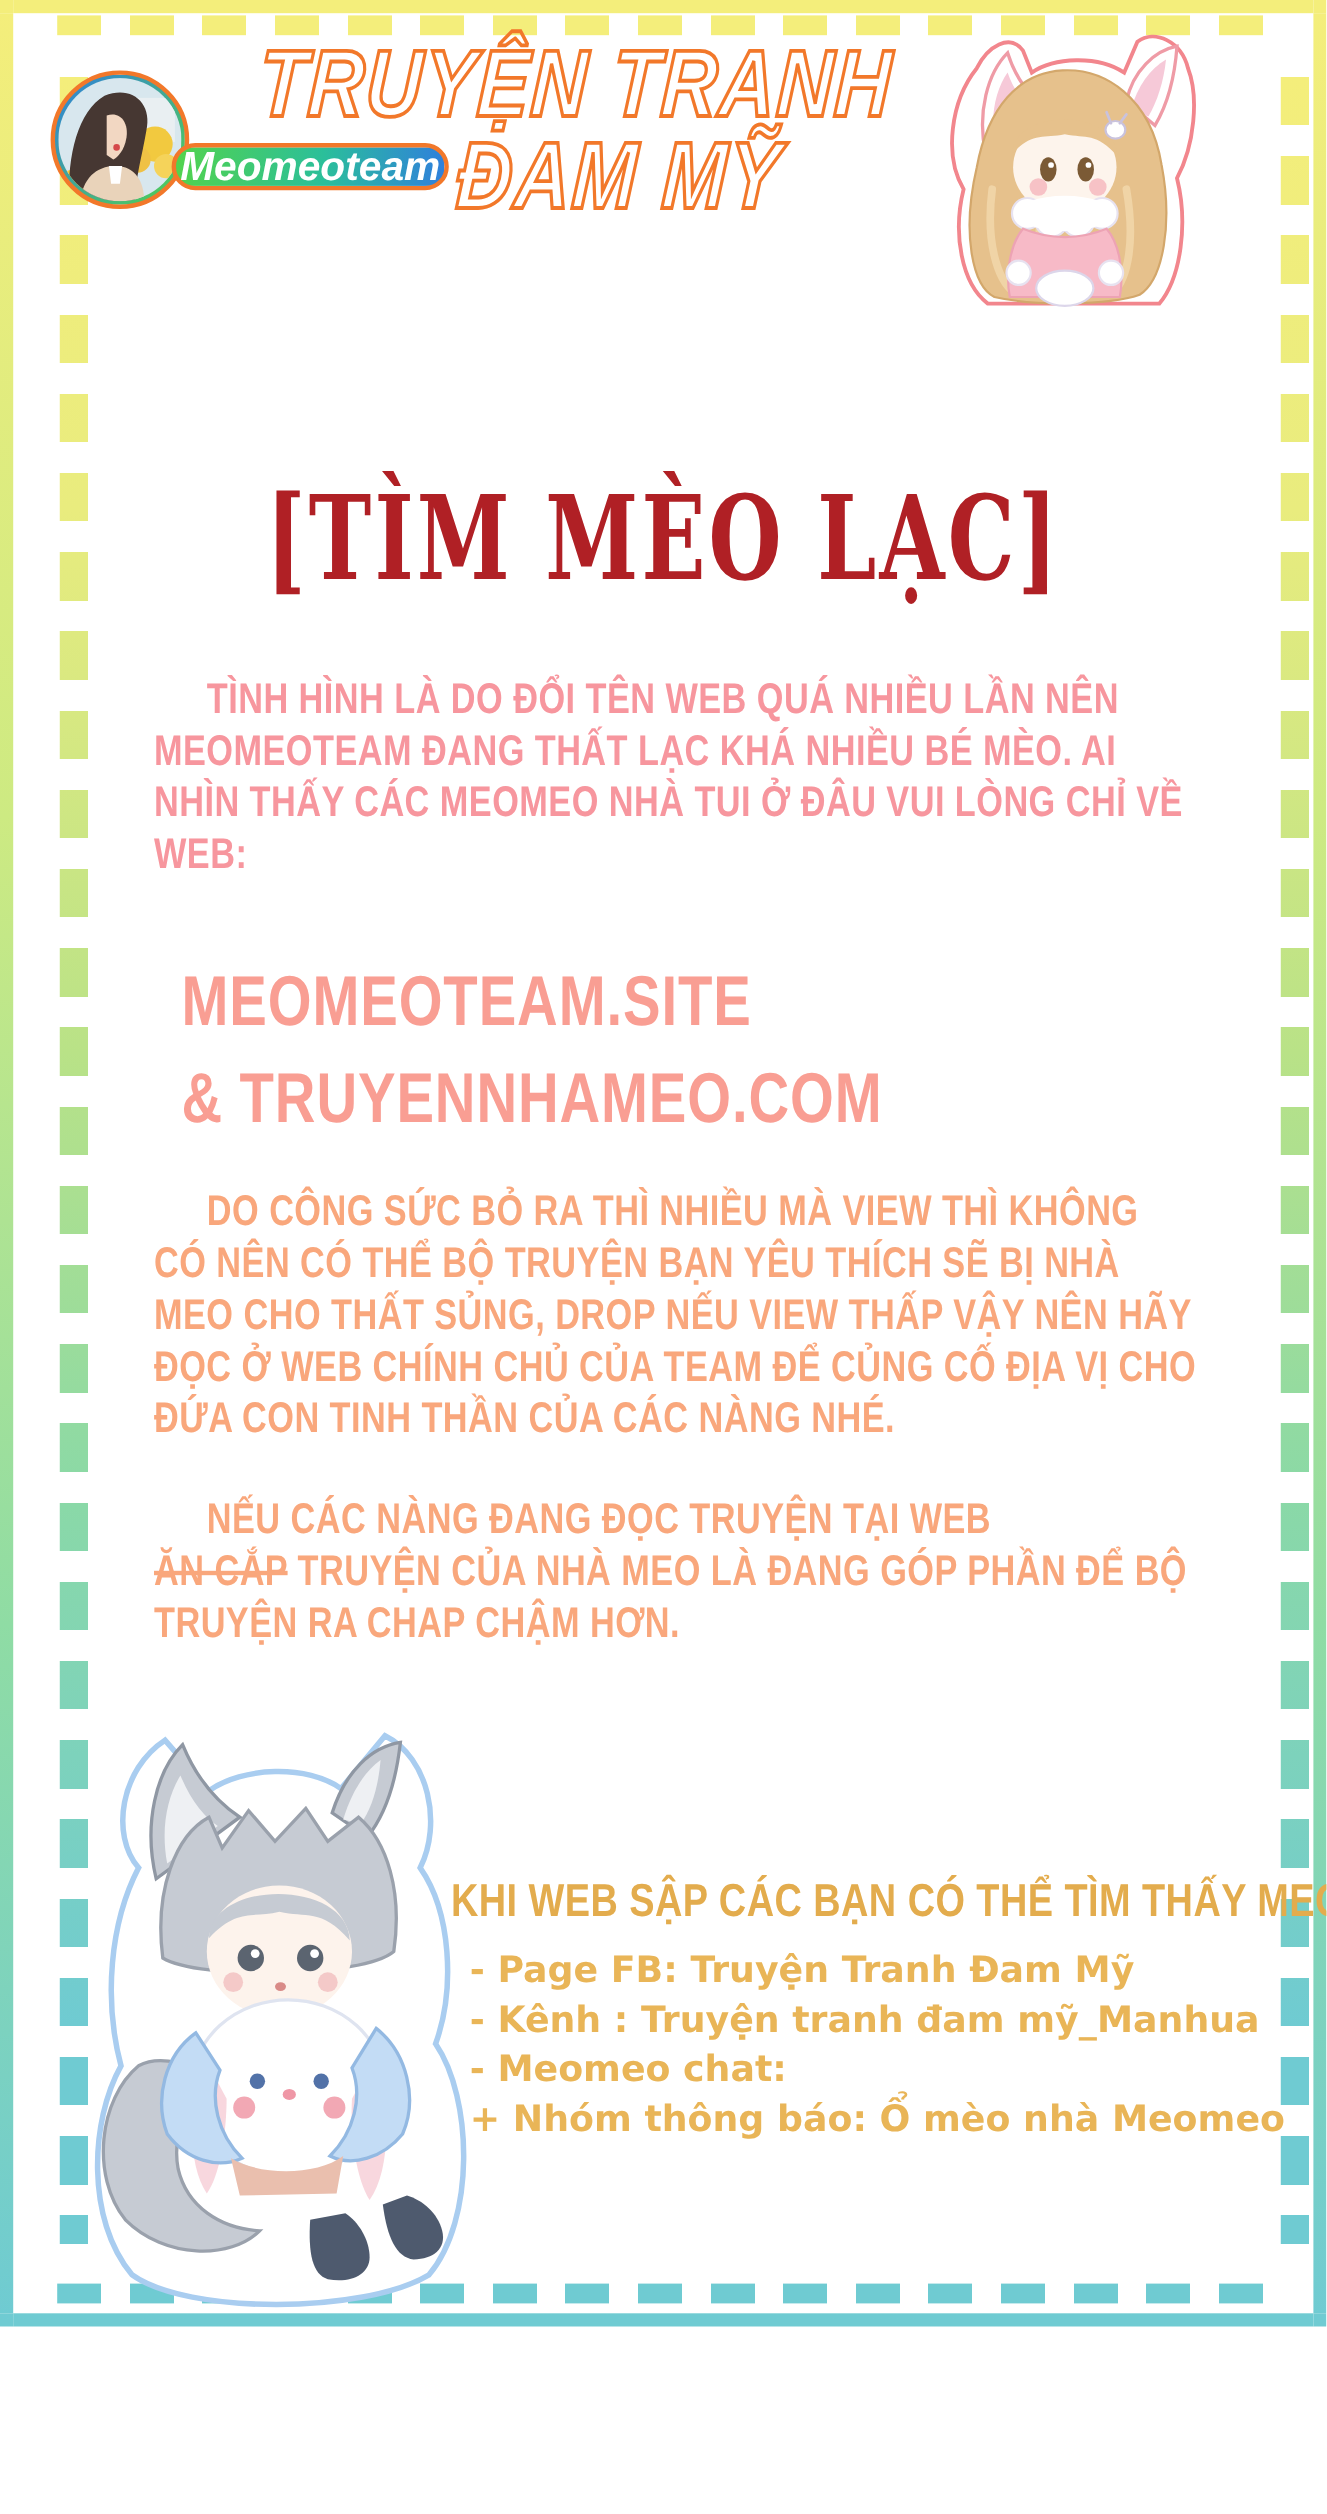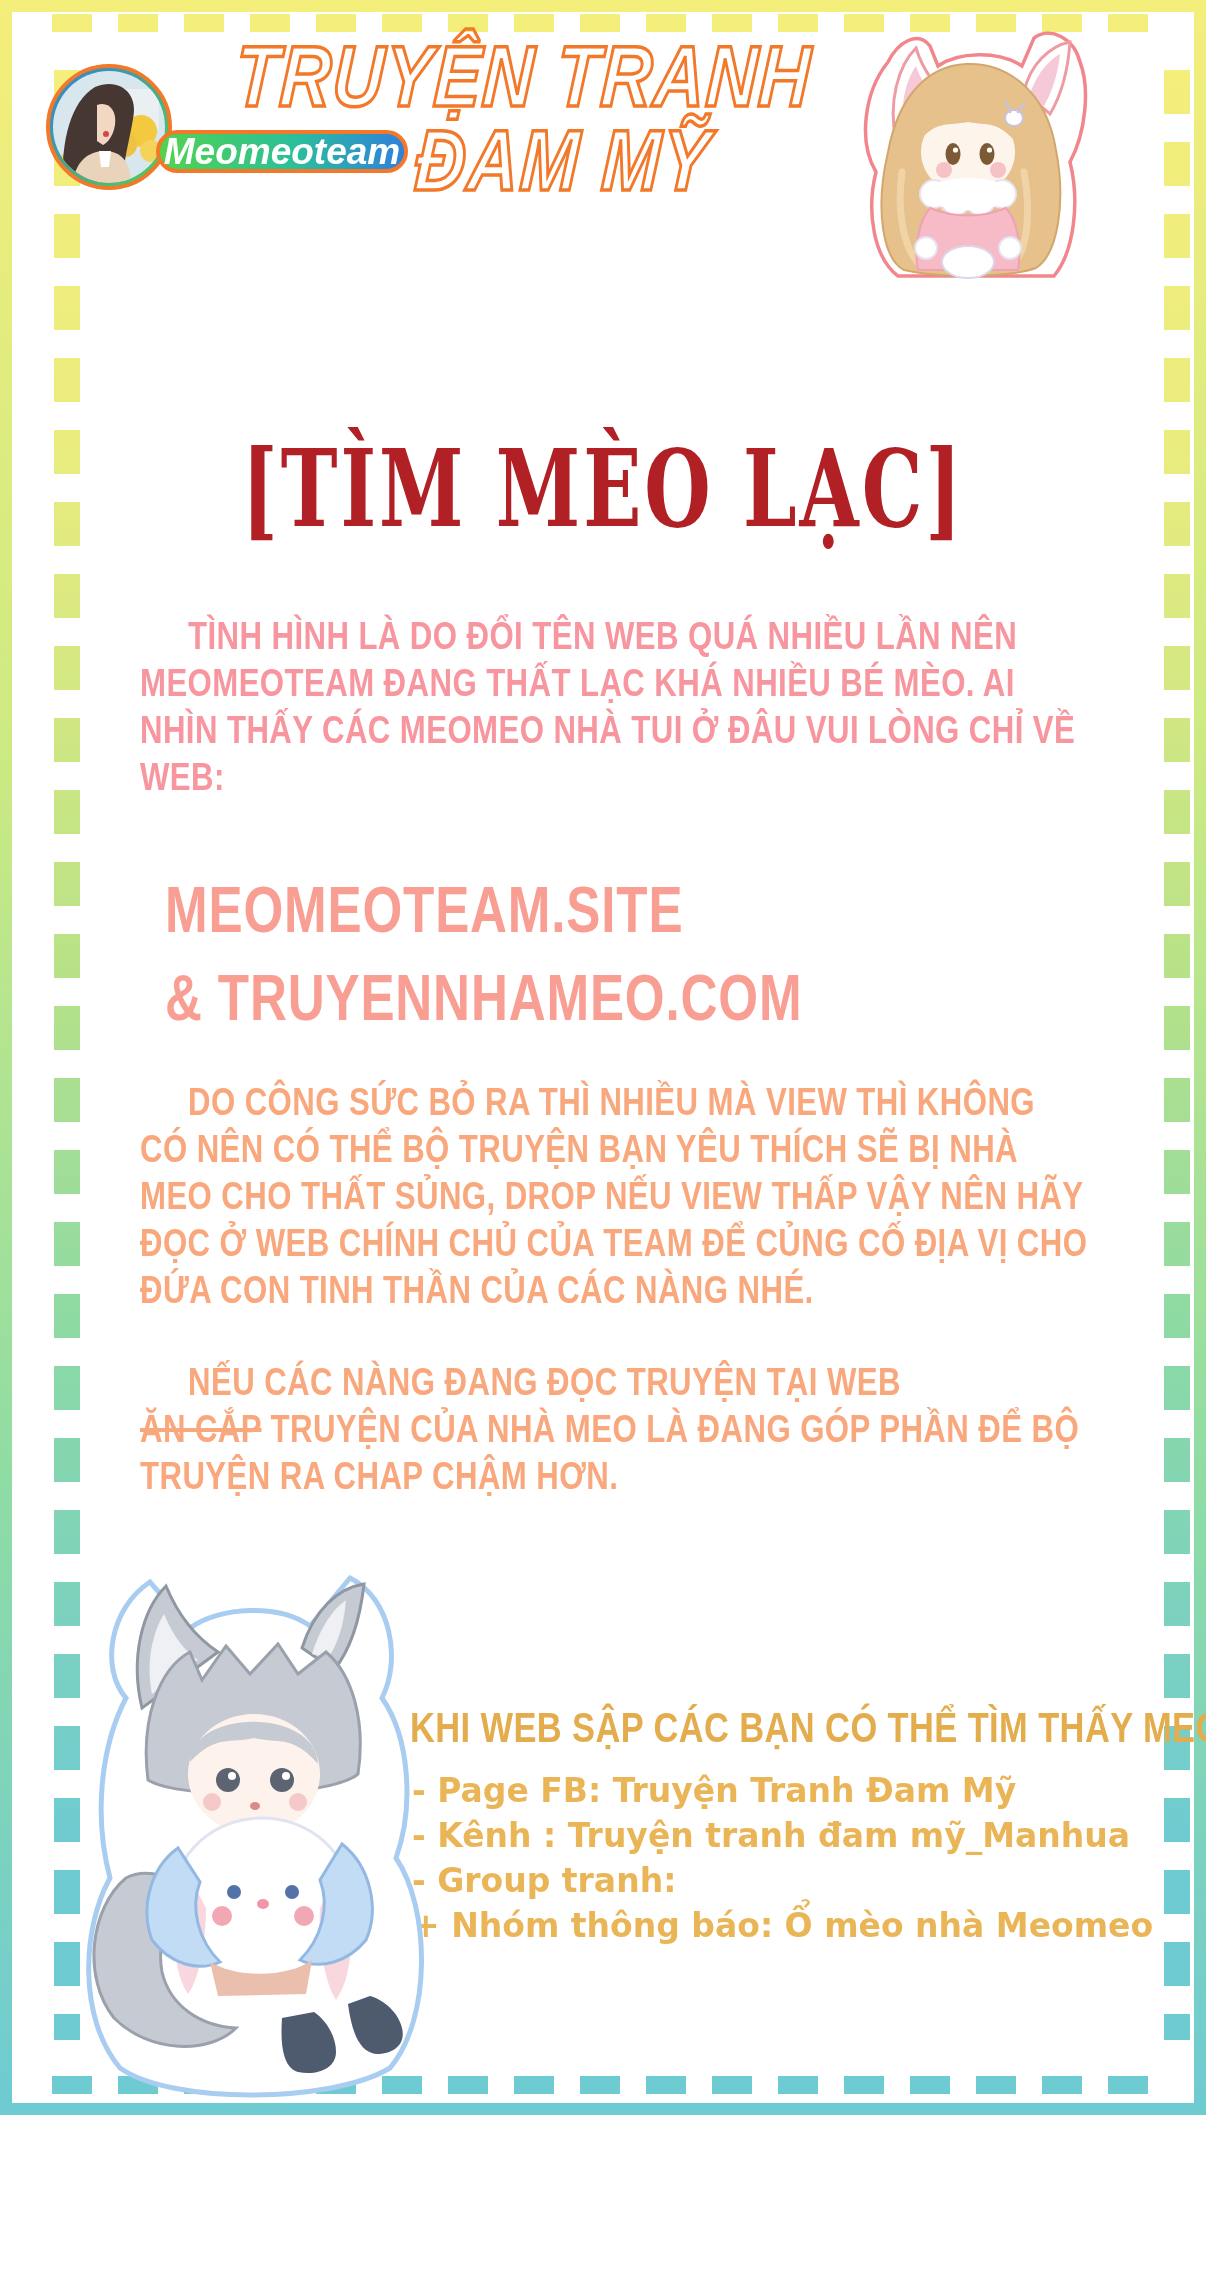--- a/index.html
+++ b/index.html
@@ -86,21 +86,21 @@
   .contact-heading{
     position:absolute;left:410px;top:1704px;width:960px;
     transform:scaleX(0.82);transform-origin:0 0;
     color:#e3ac4d;font-weight:bold;font-size:42px;letter-spacing:0.5px;white-space:nowrap;
   }
   .contact-list{
     position:absolute;left:412px;top:1768px;width:760px;
     color:#e9b557;font-weight:bold;font-size:33px;line-height:45px;
     font-family:"DejaVu Sans","Liberation Sans",sans-serif;
   }
-  .contact-list div{white-space:nowrap;}
+  .contact-list div{white-space:nowrap;margin-left:15px;}
 </style>
 </head>
 <body>
 
 <div class="page">
 
   <div class="frame"></div>
   <div class="dash dash-h-top"></div>
   <div class="dash dash-h-bottom"></div>
   <div class="dash dash-v dash-v-left"></div>
@@ -233,17 +233,17 @@
 
       <path d="M252,470 C250,500 254,520 268,524 C288,528 306,520 306,504 C306,488 296,472 284,464 Z" fill="#4e5a6e"></path>
       <path d="M318,456 C322,486 330,504 346,506 C364,506 376,496 372,480 C368,464 354,452 340,448 Z" fill="#4e5a6e"></path>
     </svg>
   </div>
 
   <div class="contact-heading">KHI WEB SẬP CÁC BẠN CÓ THỂ TÌM THẤY MEO TẠI:</div>
   <div class="contact-list">
     <div>- Page FB: Truyện Tranh Đam Mỹ</div>
     <div>- Kênh : Truyện tranh đam mỹ_Manhua</div>
-    <div>- Group tranh:</div>
+    <div>- Meomeo chat:</div>
     <div>+ Nhóm thông báo: Ổ mèo nhà Meomeo</div>
   </div>
 
 </div>
 
 </body></html>

